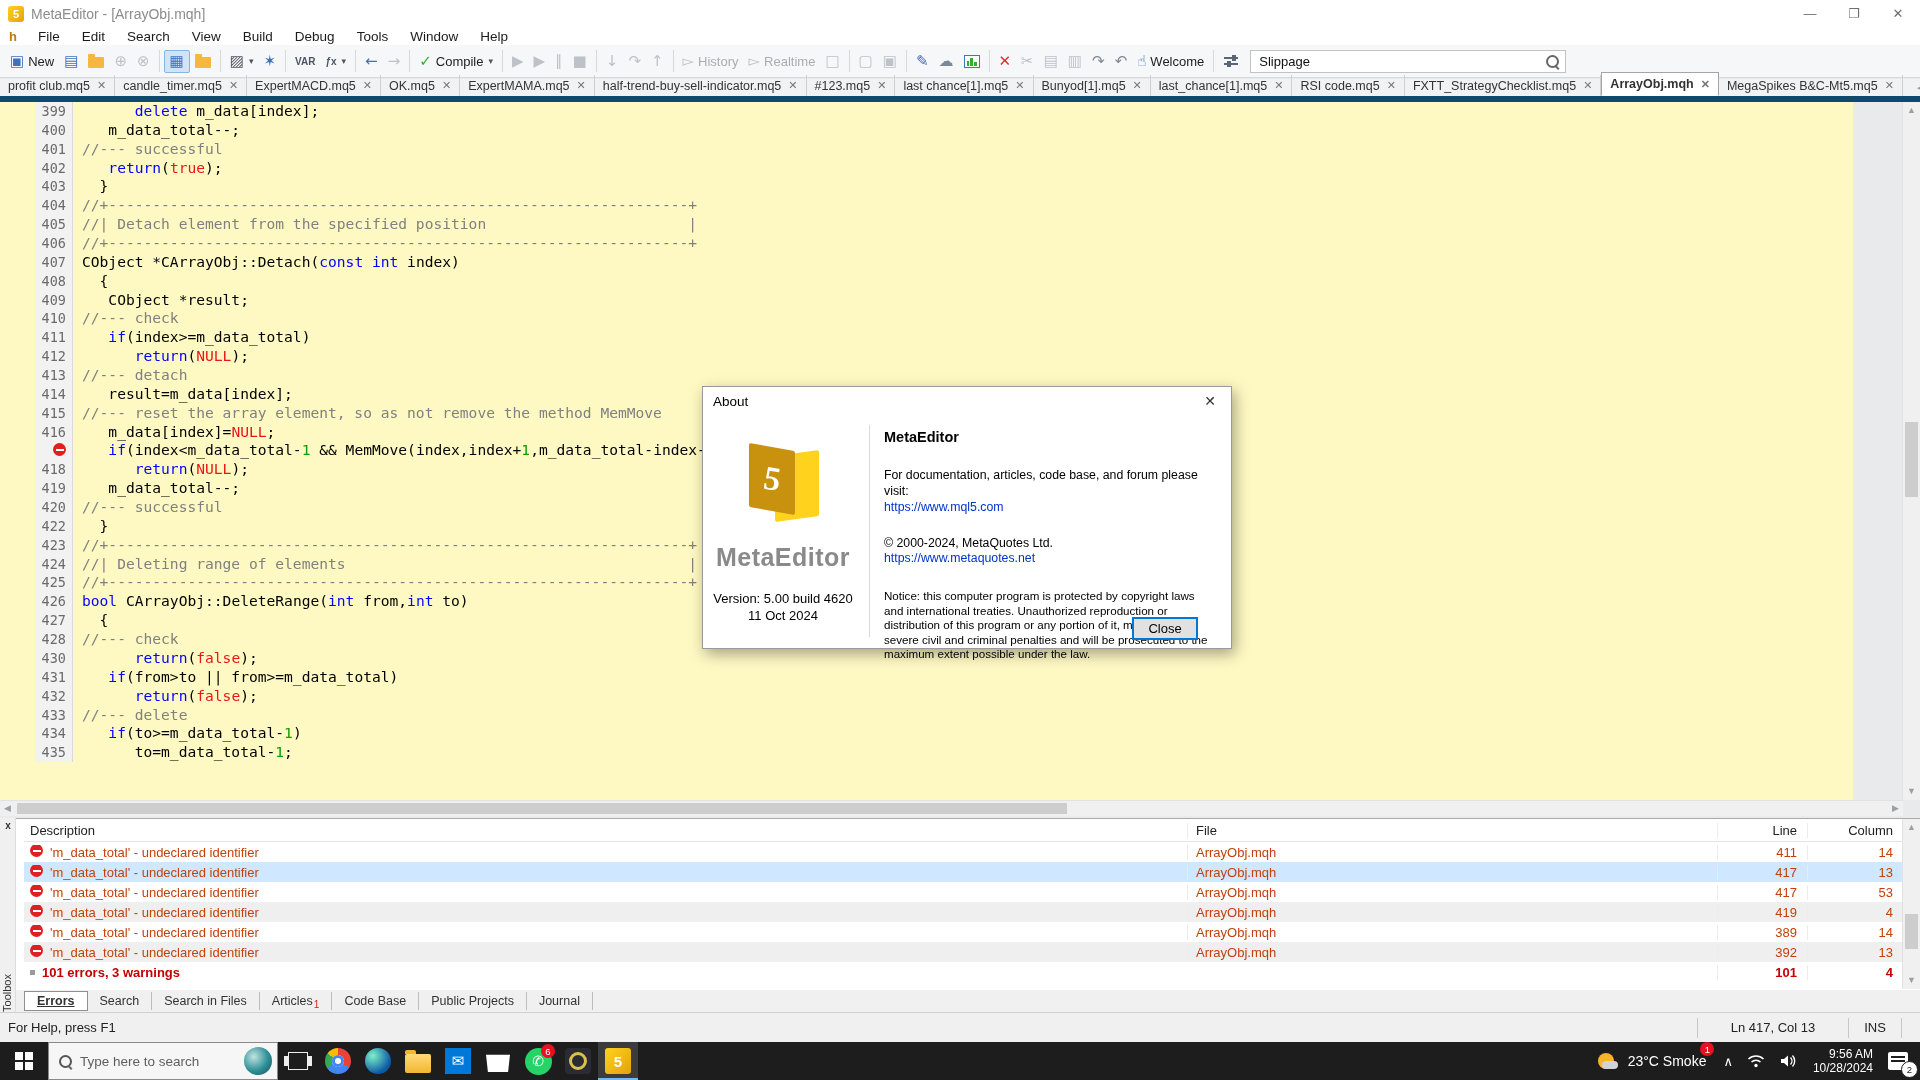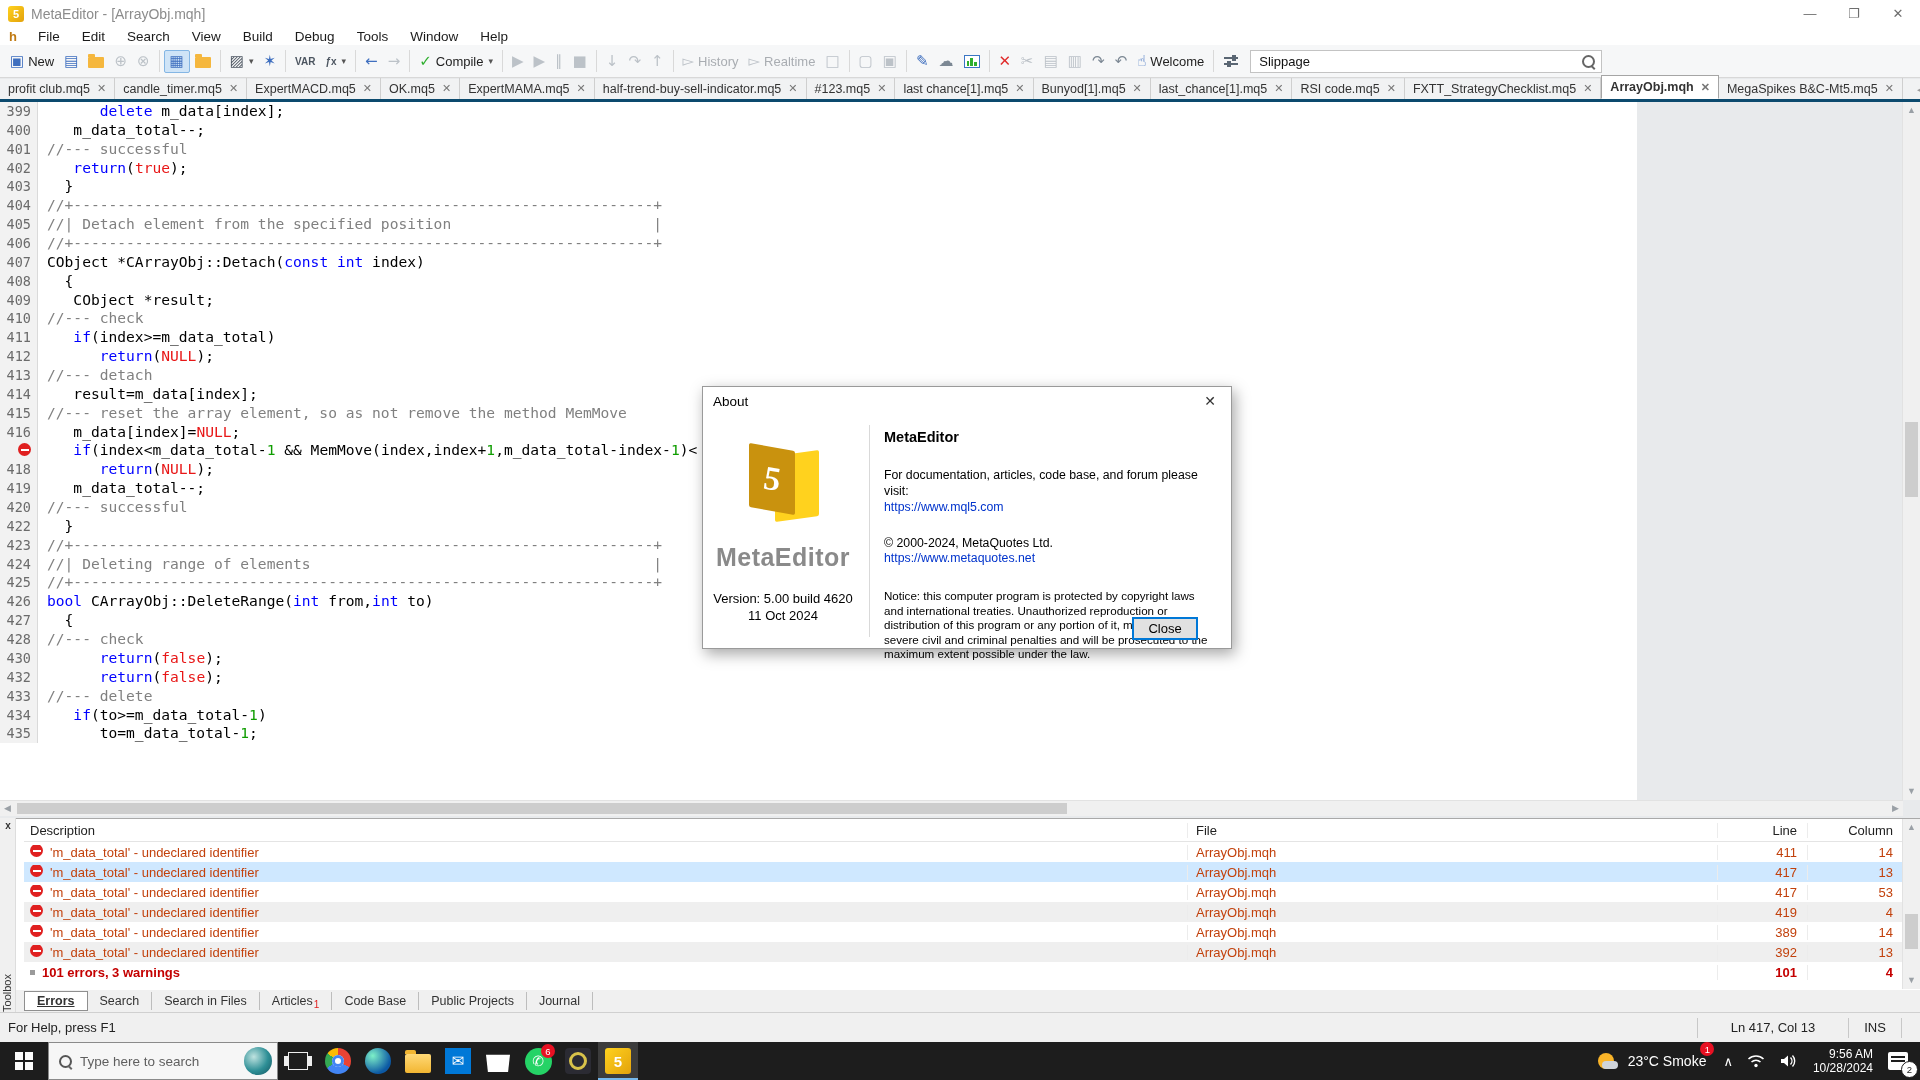--- a/index.html
+++ b/index.html
@@ -34,34 +34,34 @@
   .folder-ico{width:16px;height:11px;background:#f5b73e;border-radius:1px;position:relative;margin-top:3px;}
   .folder-ico::before{content:"";position:absolute;top:-3px;left:0;width:7px;height:3px;background:#f5b73e;border-radius:1px 1px 0 0;}
   .chart-ico{width:16px;height:13px;border:1px solid #3a76c4;display:flex;align-items:flex-end;gap:1px;
              padding:1px 2px;box-sizing:border-box;background:#fff;}
   .chart-ico span{width:3px;background:#2faf2f;display:block;}
   .sliders-ico{width:16px;height:14px;position:relative;}
   .sliders-ico::before,.sliders-ico::after{content:"";position:absolute;left:1px;right:1px;height:2px;background:#5a6673;}
   .sliders-ico::before{top:3px;} .sliders-ico::after{top:9px;}
   .slider-knob1,.slider-knob2{position:absolute;width:4px;height:6px;background:#5a6673;}
   .slider-knob1{left:9px;top:1px;} .slider-knob2{left:4px;top:7px;}
-  #tb-search{margin-left:6px;width:352px;height:23px;background:#fff;border:1px solid #c3c3c3;
+  #tb-search{margin-left:6px;width:316px;height:23px;background:#fff;border:1px solid #c3c3c3;
              display:flex;align-items:center;padding:0 6px;box-sizing:border-box;}
   #tb-search input{border:none;outline:none;flex:1;font-size:13px;font-family:"Liberation Sans",sans-serif;color:#111;background:transparent;}
   .mag{width:9px;height:9px;border:2px solid #666;border-radius:50%;position:relative;flex:none;}
   .mag::after{content:"";position:absolute;width:2px;height:5px;background:#666;left:8px;top:8px;transform:rotate(-45deg);}
   
   #tabbar{position:absolute;left:0;top:79px;width:1920px;height:23px;background:#f1f2f3;
-          border-bottom:3px solid #0c4a6e;display:flex;align-items:flex-end;font-size:12.5px;box-sizing:border-box;}
+          border-bottom:6px solid #0c4a6e;display:flex;align-items:flex-end;font-size:12.5px;box-sizing:border-box;}
   .ftab{display:flex;align-items:center;height:21px;padding:0 8px;border-right:1px solid #cfcfcf;color:#333;white-space:nowrap;}
   .ftab .x{color:#777;margin-left:7px;font-size:11px;}
   .ftab.active{background:#ffffff;font-weight:bold;border:1px solid #a5a5a5;border-bottom:1px solid #fff;height:22px;}
   #tab-scroll{margin-left:auto;display:flex;gap:14px;padding:0 14px;color:#9a9a9a;font-size:11px;align-items:center;height:100%;}
   
-  #editor{position:absolute;left:0;top:102px;width:1637px;height:698px;background:#ffffff;overflow:hidden;}
+  #editor{position:absolute;left:0;top:102px;width:1818px;height:698px;background:#fef9c3;overflow:hidden;padding-left:35px;}
   .ed-line{display:flex;height:18.86px;line-height:18.86px;white-space:pre;
            font-family:"DejaVu Sans Mono",monospace;font-size:14.6px;}
   .ed-gutter{flex:none;width:38px;background:#f2f2f2;border-right:1px solid #dadada;color:#6b6b6b;
              text-align:right;padding-right:6px;box-sizing:border-box;font-size:13.5px;}
   .ed-code{padding-left:9px;}
   .tk-p{color:#000;} .tk-k{color:#0000ff;} .tk-c{color:#808080;} .tk-r{color:#e81717;} .tk-n{color:#0f9d00;}
   .err-ico{display:inline-block;width:13px;height:13px;border-radius:50%;background:#e02020;position:relative;
            vertical-align:middle;margin-top:-3px;}
   .err-ico::after{content:"";position:absolute;left:2.5px;top:5.5px;width:8px;height:2px;background:#fff;}
   
@@ -383,20 +383,21 @@
     <div class="ed-line"><span class="ed-gutter">419</span><span class="ed-code"><span class="tk-p">   m_data_total--;</span></span></div>
     <div class="ed-line"><span class="ed-gutter">420</span><span class="ed-code"><span class="tk-c">//--- successful</span></span></div>
     <div class="ed-line"><span class="ed-gutter">422</span><span class="ed-code"><span class="tk-p">  }</span></span></div>
     <div class="ed-line"><span class="ed-gutter">423</span><span class="ed-code"><span class="tk-c">//+------------------------------------------------------------------+</span></span></div>
     <div class="ed-line"><span class="ed-gutter">424</span><span class="ed-code"><span class="tk-c">//| Deleting range of elements                                       |</span></span></div>
     <div class="ed-line"><span class="ed-gutter">425</span><span class="ed-code"><span class="tk-c">//+------------------------------------------------------------------+</span></span></div>
     <div class="ed-line"><span class="ed-gutter">426</span><span class="ed-code"><span class="tk-k">bool</span><span class="tk-p"> CArrayObj::DeleteRange(</span><span class="tk-k">int</span><span class="tk-p"> from,</span><span class="tk-k">int</span><span class="tk-p"> to)</span></span></div>
     <div class="ed-line"><span class="ed-gutter">427</span><span class="ed-code"><span class="tk-p">  {</span></span></div>
     <div class="ed-line"><span class="ed-gutter">428</span><span class="ed-code"><span class="tk-c">//--- check</span></span></div>
     <div class="ed-line"><span class="ed-gutter">430</span><span class="ed-code"><span class="tk-p">      </span><span class="tk-k">return</span><span class="tk-p">(</span><span class="tk-r">false</span><span class="tk-p">);</span></span></div>
+    <div class="ed-line"><span class="ed-gutter">431</span><span class="ed-code"><span class="tk-p">   </span><span class="tk-k">if</span><span class="tk-p">(from&gt;to || from&gt;=m_data_total)</span></span></div>
     <div class="ed-line"><span class="ed-gutter">432</span><span class="ed-code"><span class="tk-p">      </span><span class="tk-k">return</span><span class="tk-p">(</span><span class="tk-r">false</span><span class="tk-p">);</span></span></div>
     <div class="ed-line"><span class="ed-gutter">433</span><span class="ed-code"><span class="tk-c">//--- delete</span></span></div>
     <div class="ed-line"><span class="ed-gutter">434</span><span class="ed-code"><span class="tk-p">   </span><span class="tk-k">if</span><span class="tk-p">(to&gt;=m_data_total-</span><span class="tk-n">1</span><span class="tk-p">)</span></span></div>
     <div class="ed-line"><span class="ed-gutter">435</span><span class="ed-code"><span class="tk-p">      to=m_data_total-</span><span class="tk-n">1</span><span class="tk-p">;</span></span></div>
   </div>
 
 <div id="ed-vscroll" class="sb">
   <div class="sb-arrow" style="top:0;">▲</div>
   <div class="sb-thumb" style="left:2px;width:13px;top:320px;height:75px;"></div>
   <div class="sb-arrow" style="bottom:0;">▼</div>

